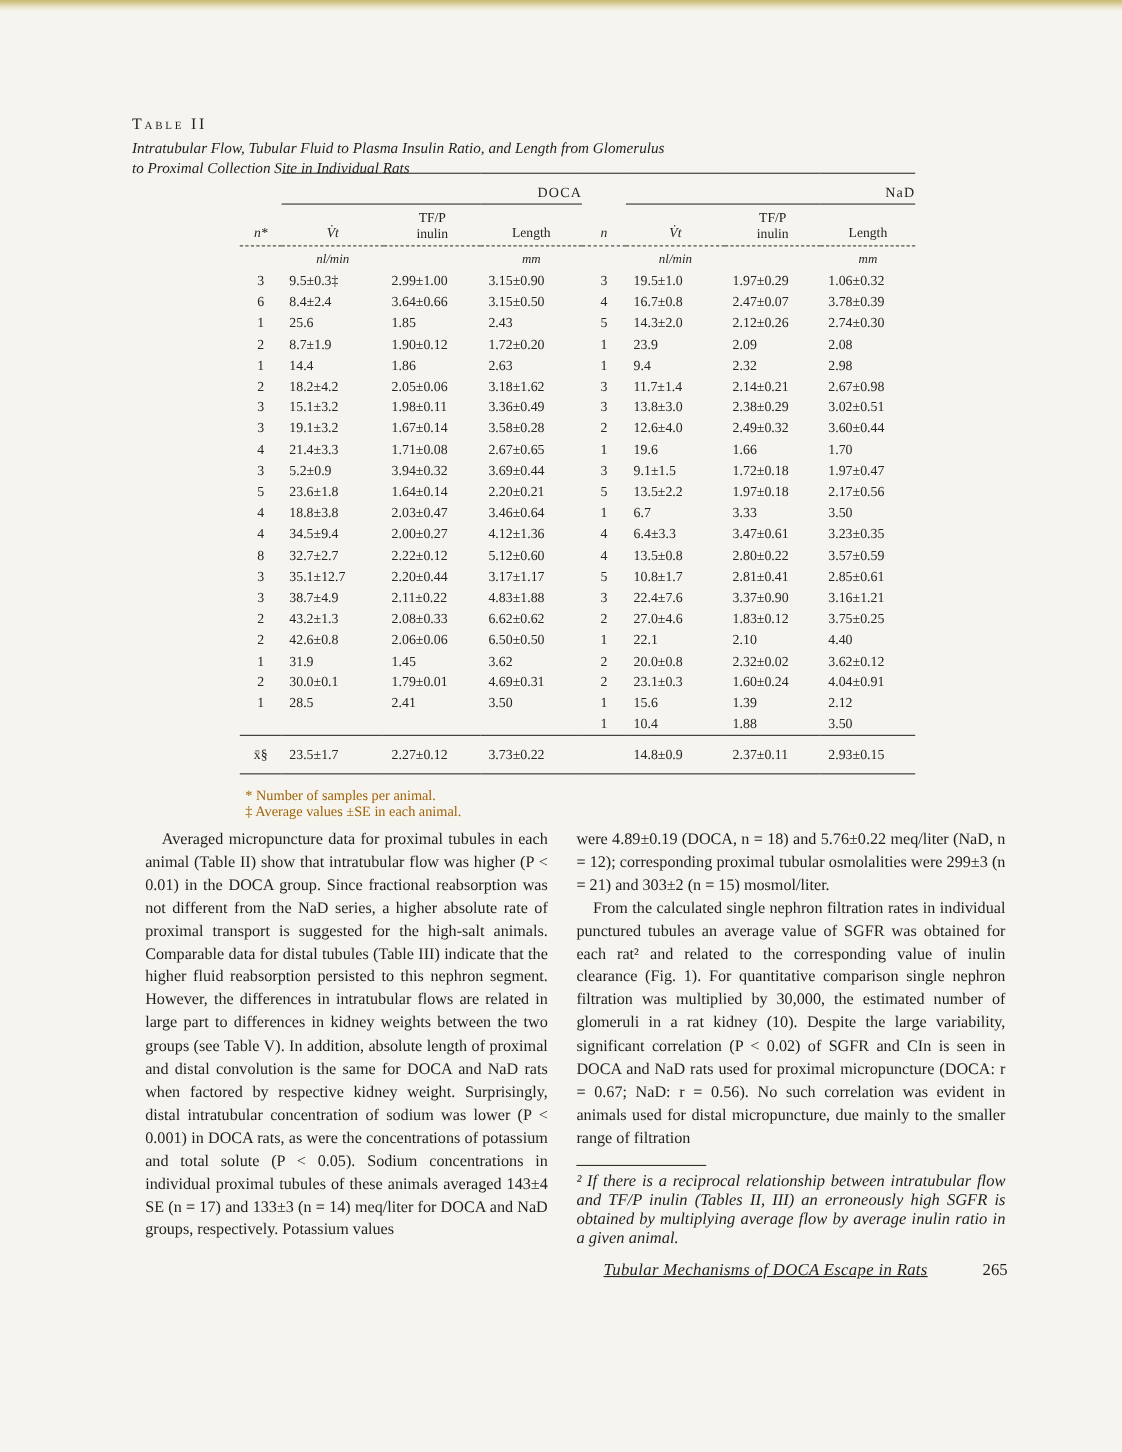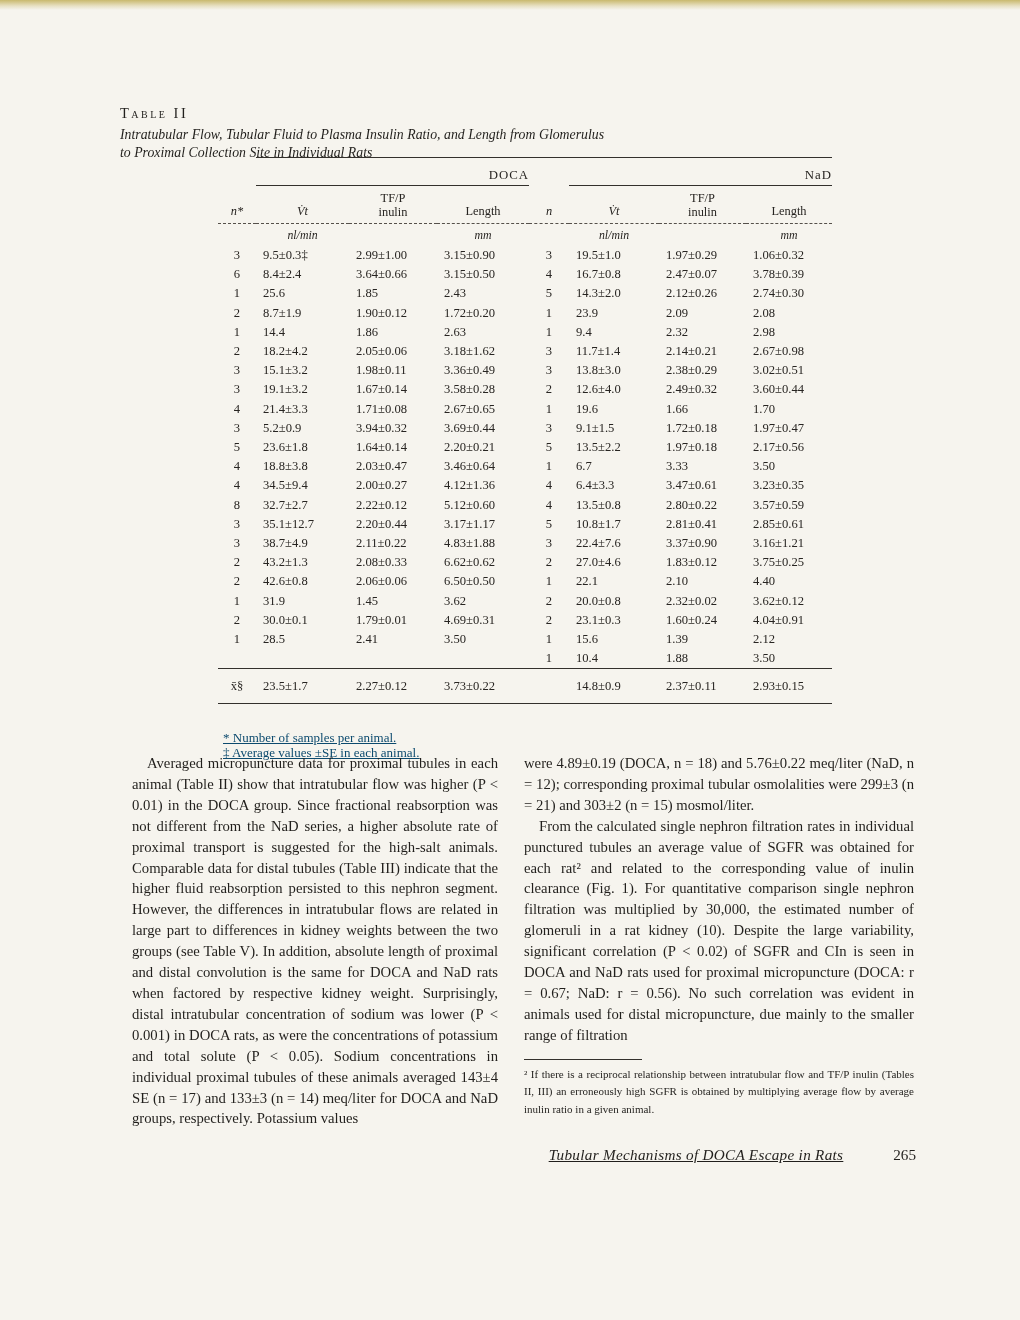--- a/index.html
+++ b/index.html
@@ -37,29 +37,29 @@
   .ital { font-style:italic; }
 
   .units-row td { font-style:italic; font-size:11.8px; text-align:center; padding:4px 0 3px 0; }
 
   tbody.data td { line-height:17.2px; height:17.2px; overflow:hidden; white-space:nowrap; }
   td.c0, td.c4 { text-align:center; }
   td.c1, td.c2, td.c3, td.c5, td.c6, td.c7 { text-align:left; padding-left:7px; }
 
   tr.mean-row td { border-top:1.3px solid #33302c; border-bottom:1.3px solid #33302c; padding-top:8px; padding-bottom:8px; line-height:15px; }
 
-  .table-notes { margin-top:26px; padding-left:5px; font-size:13px; line-height:15.8px; color:#0c4a6e;text-decoration:underline; }
+  .table-notes { margin-top:11px; padding-left:5px; font-size:13px; line-height:15.8px; color:#a16207; }
 
   
   .col-left  { position:absolute; top:753px; left:132px; width:366px; font-size:14.7px; line-height:20.9px; text-align:justify; }
   .col-right { position:absolute; top:753px; left:524px; width:390px; font-size:14.7px; line-height:20.9px; text-align:justify; }
   .col-left p, .col-right p { margin:0; }
   p.indent { text-indent:15px; }
 
-  .footnote-block { margin-top:13px; font-size:11px; line-height:17.6px; text-align:justify; }
+  .footnote-block { margin-top:13px; font-size:15px; line-height:17.6px; text-align:justify;font-style:italic; }
   .footnote-rule { width:118px; border-top:1px solid #33302c; margin-bottom:6px; }
 
   
   .footer { position:absolute; top:1146px; left:520px; width:396px; display:flex; align-items:baseline; font-size:15.2px; }
   .footer-title { font-style:italic; flex:1; text-align:center; letter-spacing:0.3px;text-decoration:underline; }
   .footer-page { width:44px; text-align:right; }
 </style>
 </head>
 <body>
 

